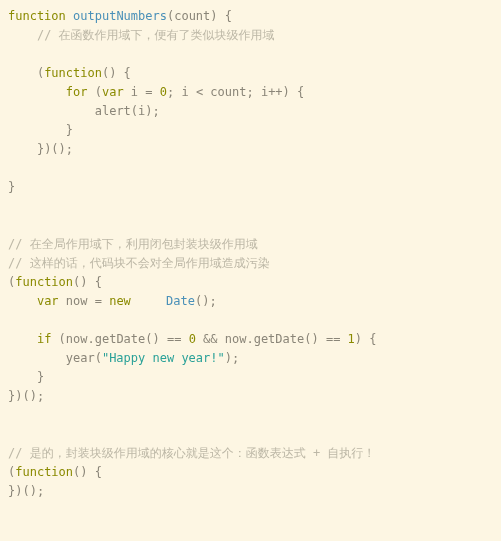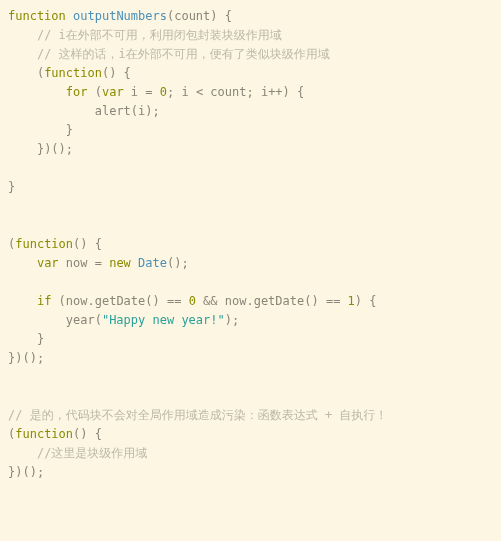--- a/index.html
+++ b/index.html
@@ -27,50 +27,51 @@
     height: 19px;
     line-height: 19px;
     min-height: 19px;
   }
   .code-line.blank {
     height: 19px;
   }
   
   .tok-kw      { color: #8a8a00; }
   .tok-fn      { color: #4a90b8; }
-  .tok-type    { color: #4a90b8; }
+  .tok-type    { color: #4a90b8; margin-left: 28px; }
   .tok-str     { color: #2aa198; }
   .tok-num     { color: #8a8a00; }
   .tok-com     { color: #bcb7a6; }
   .tok-pun     { color: #8a8578; }
 </style>
 </head>
 <body>
 
 <div id="code-viewer">
   <div id="code-lines">
       <div class="code-line"><span></span><span class="tok-kw">function</span><span class="tok-pun"> </span><span class="tok-fn">outputNumbers</span><span class="tok-pun">(count) {</span></div>
-      <div class="code-line"><span>    </span><span class="tok-com">// i在外部不可用，利用闭包封装块级作用域</span></div>
-      <div class="code-line"><span>    </span><span class="tok-com">// 这样的话，i在外部不可用，便有了类似块级作用域</span></div>
+      <div class="code-line"><span>    </span><span class="tok-com">// 在函数作用域下，便有了类似块级作用域</span></div>
+      <div class="code-line"><span>    </span></div>
       <div class="code-line"><span>    </span><span class="tok-pun">(</span><span class="tok-kw">function</span><span class="tok-pun">() {</span></div>
       <div class="code-line"><span>        </span><span class="tok-kw">for</span><span class="tok-pun"> (</span><span class="tok-kw">var</span><span class="tok-pun"> i = </span><span class="tok-num">0</span><span class="tok-pun">; i &lt; count; i++) {</span></div>
       <div class="code-line"><span>            </span><span class="tok-pun">alert(i);</span></div>
       <div class="code-line"><span>        </span><span class="tok-pun">}</span></div>
       <div class="code-line"><span>    </span><span class="tok-pun">})();</span></div>
       <div class="code-line blank"></div>
       <div class="code-line"><span></span><span class="tok-pun">}</span></div>
       <div class="code-line blank"></div>
       <div class="code-line blank"></div>
+      <div class="code-line"><span></span><span class="tok-com">// 在全局作用域下，利用闭包封装块级作用域</span></div>
+      <div class="code-line"><span></span><span class="tok-com">// 这样的话，代码块不会对全局作用域造成污染</span></div>
       <div class="code-line"><span></span><span class="tok-pun">(</span><span class="tok-kw">function</span><span class="tok-pun">() {</span></div>
       <div class="code-line"><span>    </span><span class="tok-kw">var</span><span class="tok-pun"> now = </span><span class="tok-kw">new</span><span class="tok-pun"> </span><span class="tok-type">Date</span><span class="tok-pun">();</span></div>
       <div class="code-line blank"></div>
       <div class="code-line"><span>    </span><span class="tok-kw">if</span><span class="tok-pun"> (now.getDate() == </span><span class="tok-num">0</span><span class="tok-pun"> &amp;&amp; now.getDate() == </span><span class="tok-num">1</span><span class="tok-pun">) {</span></div>
       <div class="code-line"><span>        </span><span class="tok-pun">year(</span><span class="tok-str">"Happy new year!"</span><span class="tok-pun">);</span></div>
       <div class="code-line"><span>    </span><span class="tok-pun">}</span></div>
       <div class="code-line"><span></span><span class="tok-pun">})();</span></div>
       <div class="code-line blank"></div>
       <div class="code-line blank"></div>
-      <div class="code-line"><span></span><span class="tok-com">// 是的，代码块不会对全局作用域造成污染：函数表达式 + 自执行！</span></div>
+      <div class="code-line"><span></span><span class="tok-com">// 是的，封装块级作用域的核心就是这个：函数表达式 + 自执行！</span></div>
       <div class="code-line"><span></span><span class="tok-pun">(</span><span class="tok-kw">function</span><span class="tok-pun">() {</span></div>
-      <div class="code-line"><span>    </span><span class="tok-com">//这里是块级作用域</span></div>
       <div class="code-line"><span></span><span class="tok-pun">})();</span></div>
     </div>
 </div>
 
 </body></html>

